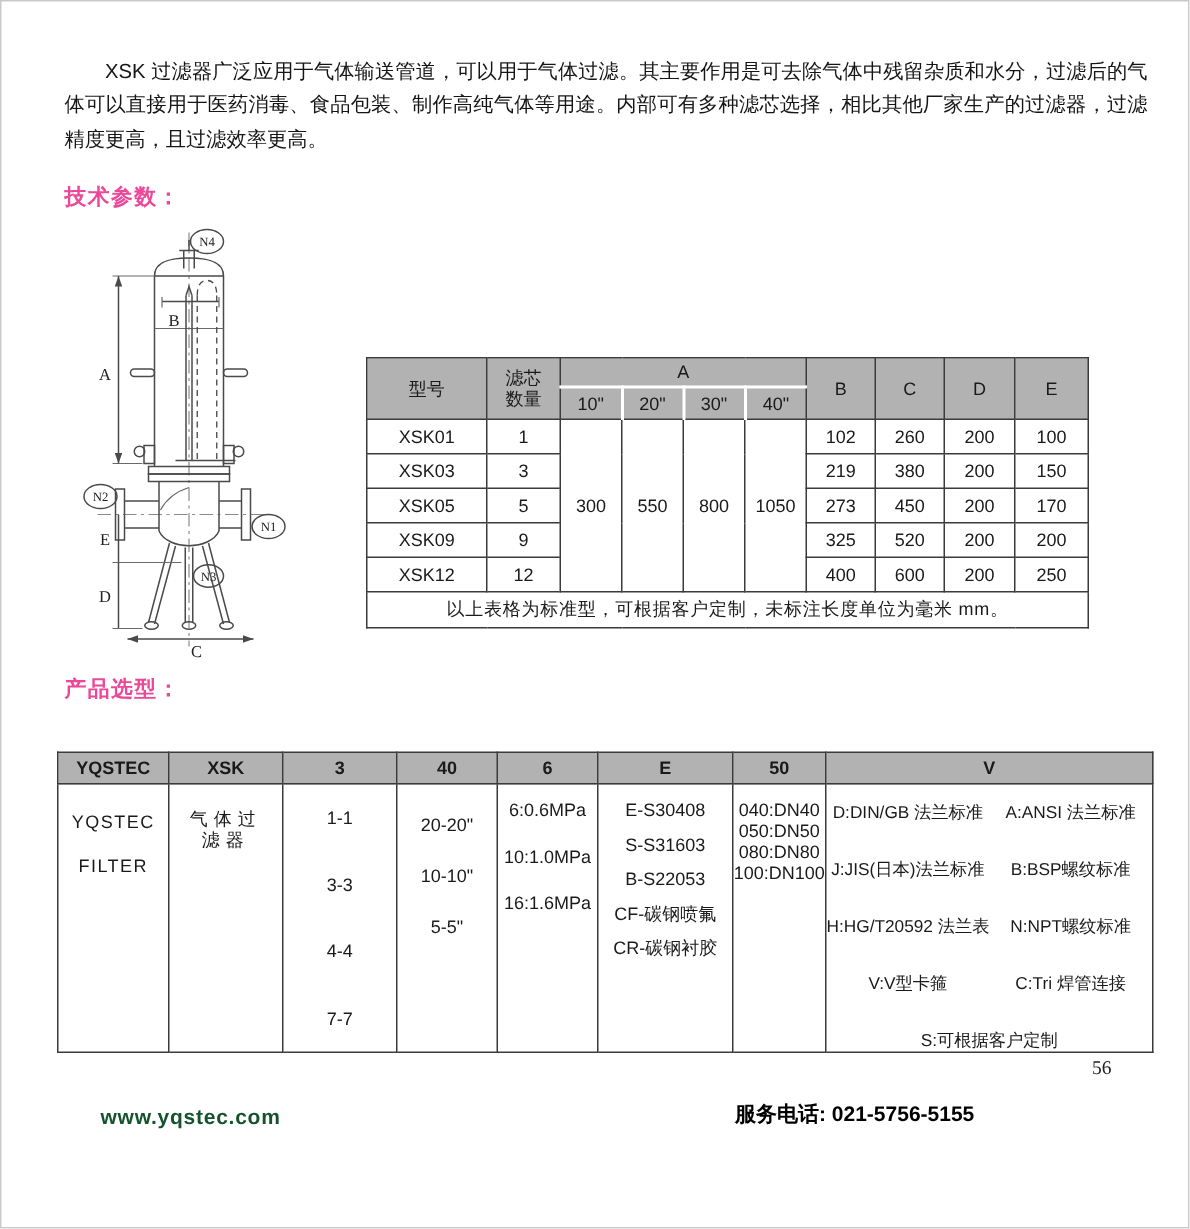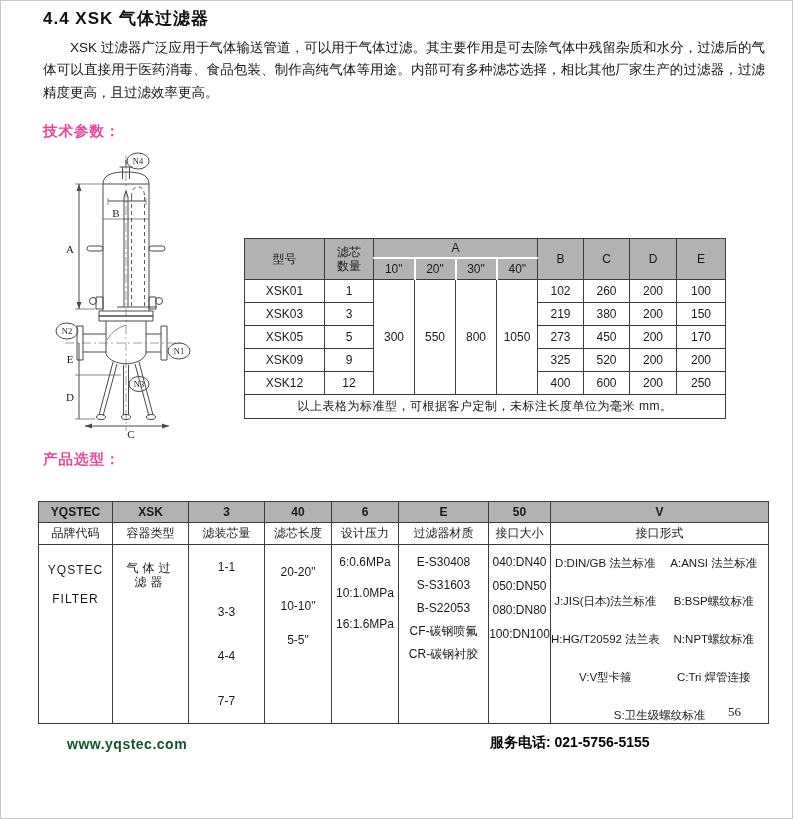--- a/index.html
+++ b/index.html
@@ -56,37 +56,36 @@
   .sel-table tbody td { height:141px; vertical-align:top; }
   .stack { display:flex; flex-direction:column; align-items:center; height:100%; }
   .stack div { line-height:14px; }
   .st-brand { padding-top:18px; gap:15px; letter-spacing:1px; }
   .st-vessel { padding-top:16px; }
   .vessel-text { letter-spacing:4px; line-height:25px; text-align:center; padding:0 9px; }
   .st-qty { justify-content:space-around; }
   .st-len { padding-top:20px; gap:20px; }
   .st-press { padding-top:10px; gap:17px; }
   .st-mat { padding-top:10px; gap:9px; }
-  .st-size { padding-top:10px; gap:10px; }
+  .st-size { padding-top:10px; }
   .pt-wrap { display:flex; flex-direction:column; gap:23px; padding-top:11px; }
   .pt-row { display:flex; }
   .pt-row span { flex:1; text-align:center; white-space:nowrap; font-size:11.5px; }
   .pt-center { text-align:center; font-size:11.5px; }
 
   
   .page-number { position:absolute; left:727px; top:703px; font-family:"Liberation Serif", serif; font-size:13px; color:#222; }
   .footer-website { position:absolute; left:66px; top:735px; font-size:14px; font-weight:700; letter-spacing:0.5px; color:#14532d; }
   .footer-phone { position:absolute; left:489px; top:733px; font-size:14px; font-weight:700; color:#000; }
 </style>
 </head>
 <body>
 
 <div class="page">
 
-  <div class="page-title">4.4 XSK 气体过滤器</div>
 
   <div class="intro">XSK 过滤器广泛应用于气体输送管道，可以用于气体过滤。其主要作用是可去除气体中残留杂质和水分，过滤后的气体可以直接用于医药消毒、食品包装、制作高纯气体等用途。内部可有多种滤芯选择，相比其他厂家生产的过滤器，过滤精度更高，且过滤效率更高。</div>
 
   <div class="sec-heading tech">技术参数：</div>
 
   <svg class="diagram" width="202" height="294" viewBox="0 0 202 294">
 
     <line class="dcl" x1="89" y1="8" x2="89" y2="284"></line>
 
     <line class="dcl" x1="28" y1="196" x2="146" y2="196"></line>
@@ -284,30 +283,20 @@
       <tr class="code-row">
         <th>YQSTEC</th>
         <th>XSK</th>
         <th>3</th>
         <th>40</th>
         <th>6</th>
         <th>E</th>
         <th>50</th>
         <th>V</th>
       </tr>
-      <tr class="label-row">
-        <th>品牌代码</th>
-        <th>容器类型</th>
-        <th>滤装芯量</th>
-        <th>滤芯长度</th>
-        <th>设计压力</th>
-        <th>过滤器材质</th>
-        <th>接口大小</th>
-        <th>接口形式</th>
-      </tr>
     </thead>
     <tbody>
       <tr>
         <td>
           <div class="stack st-brand">
               <div>YQSTEC</div>
               <div>FILTER</div>
             </div>
         </td>
         <td>
@@ -365,21 +354,21 @@
               <span>B:BSP螺纹标准</span>
             </div>
             <div class="pt-row">
               <span>H:HG/T20592 法兰表</span>
               <span>N:NPT螺纹标准</span>
             </div>
             <div class="pt-row">
               <span>V:V型卡箍</span>
               <span>C:Tri 焊管连接</span>
             </div>
-            <div class="pt-center">S:卫生级螺纹标准</div>
+            <div class="pt-center">S:可根据客户定制</div>
           </div>
         </td>
       </tr>
     </tbody>
   </table>
 
   <div class="page-number">56</div>
   <div class="footer-website">www.yqstec.com</div>
   <div class="footer-phone">服务电话: 021-5756-5155</div>
 

